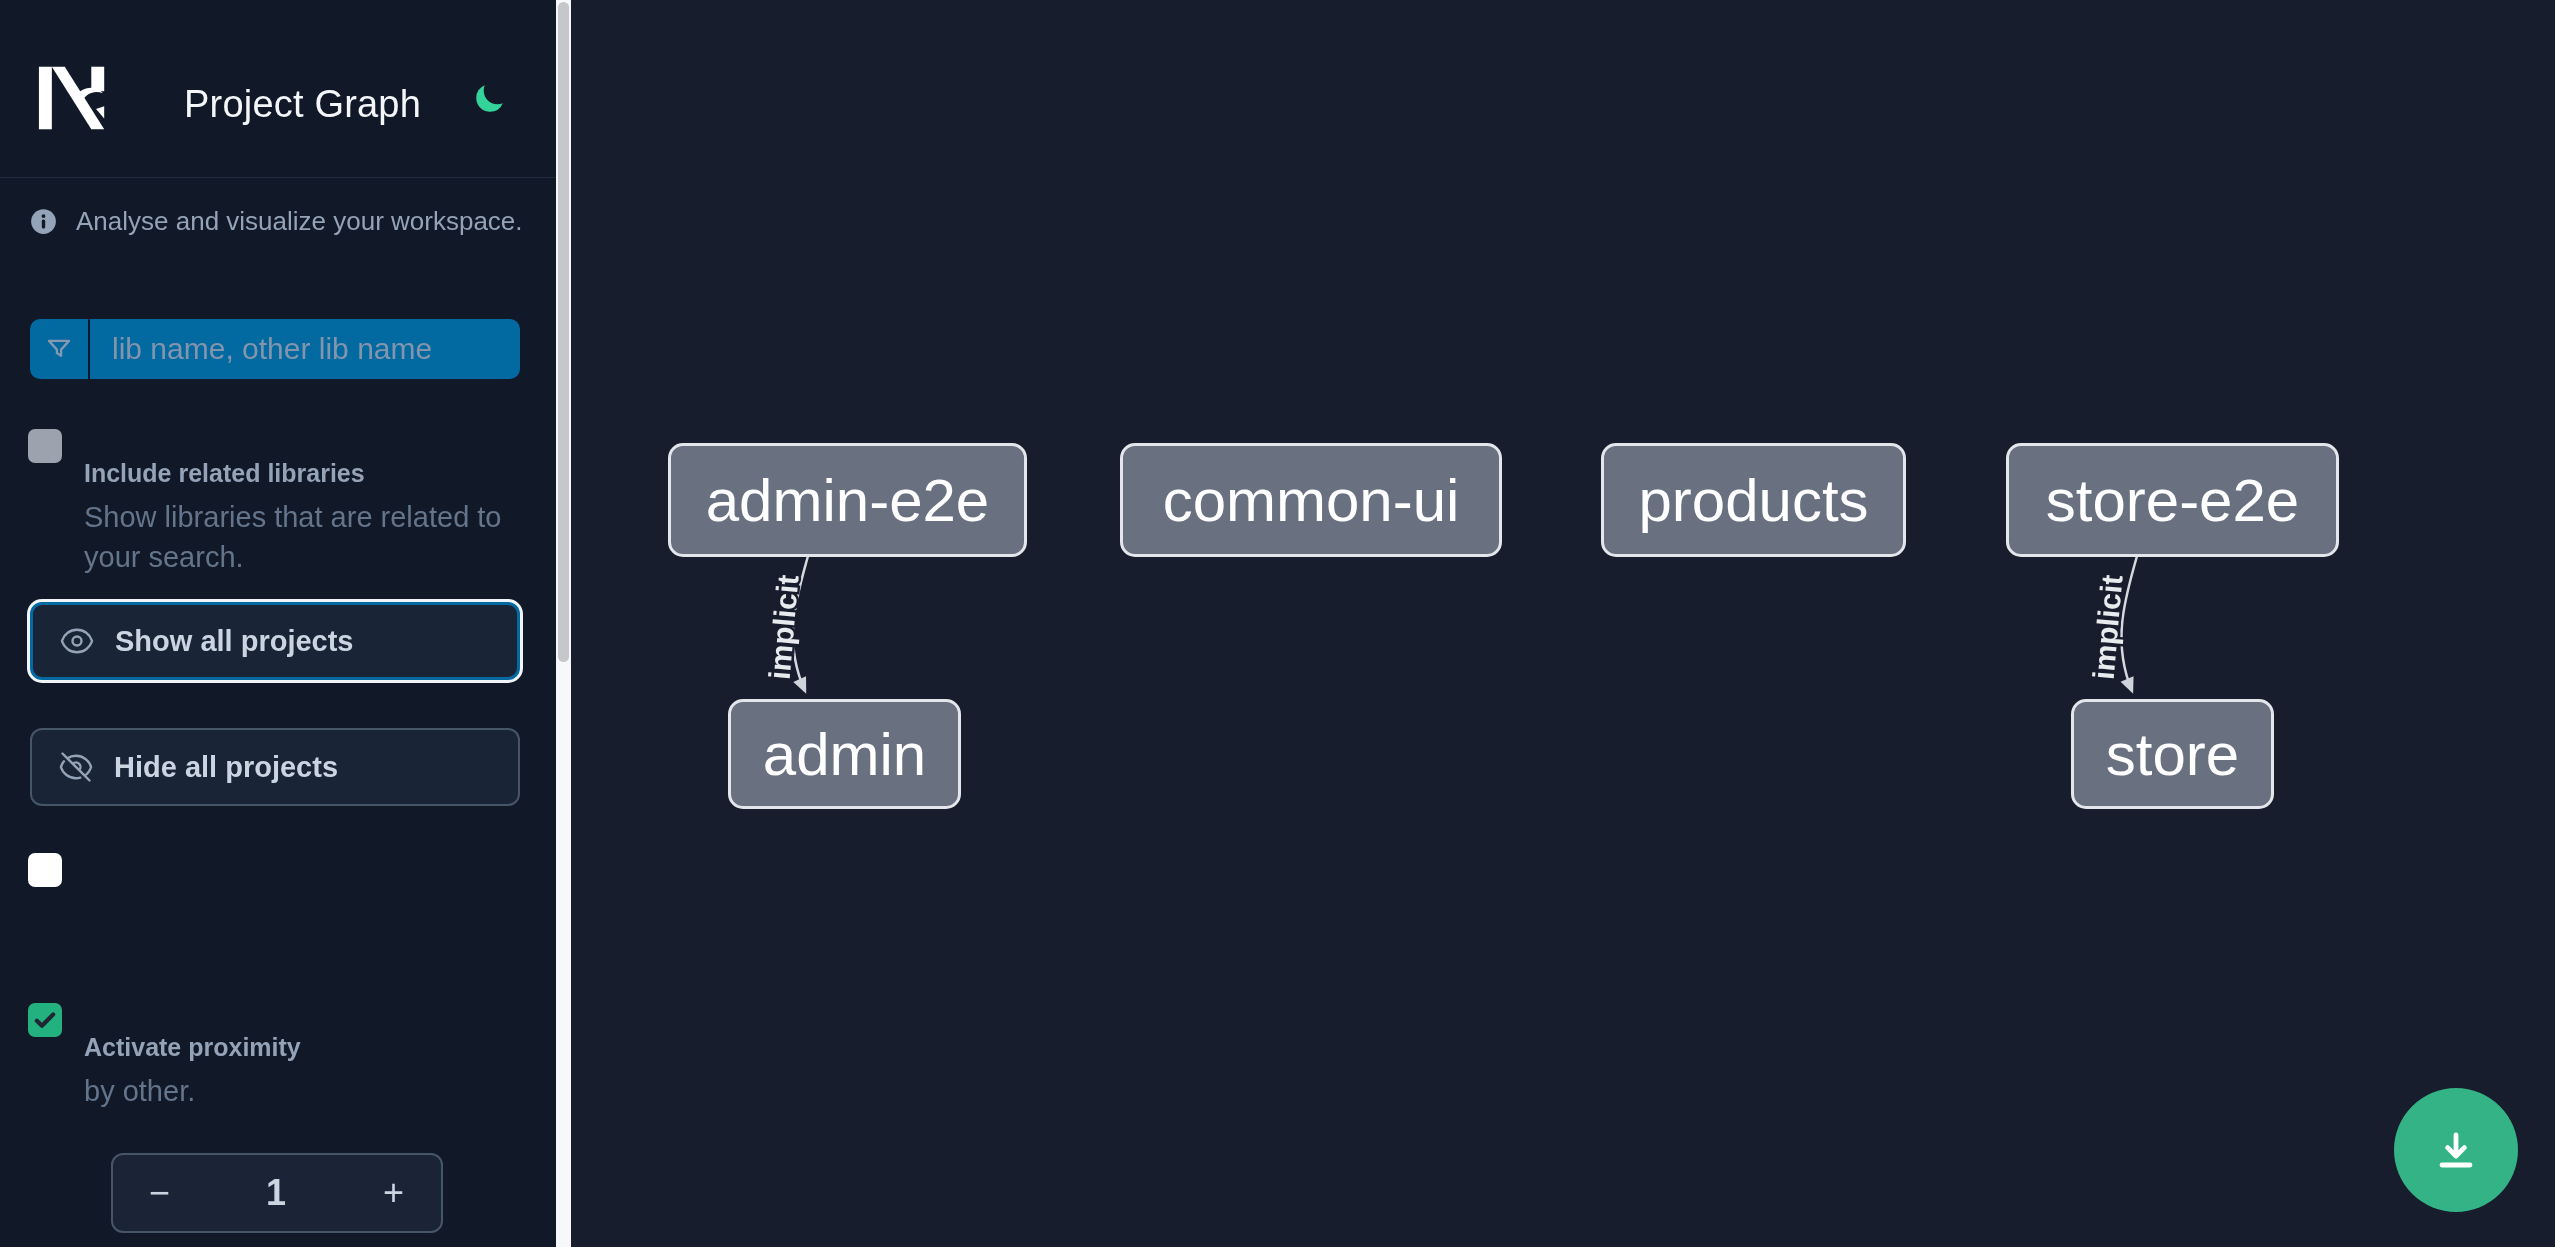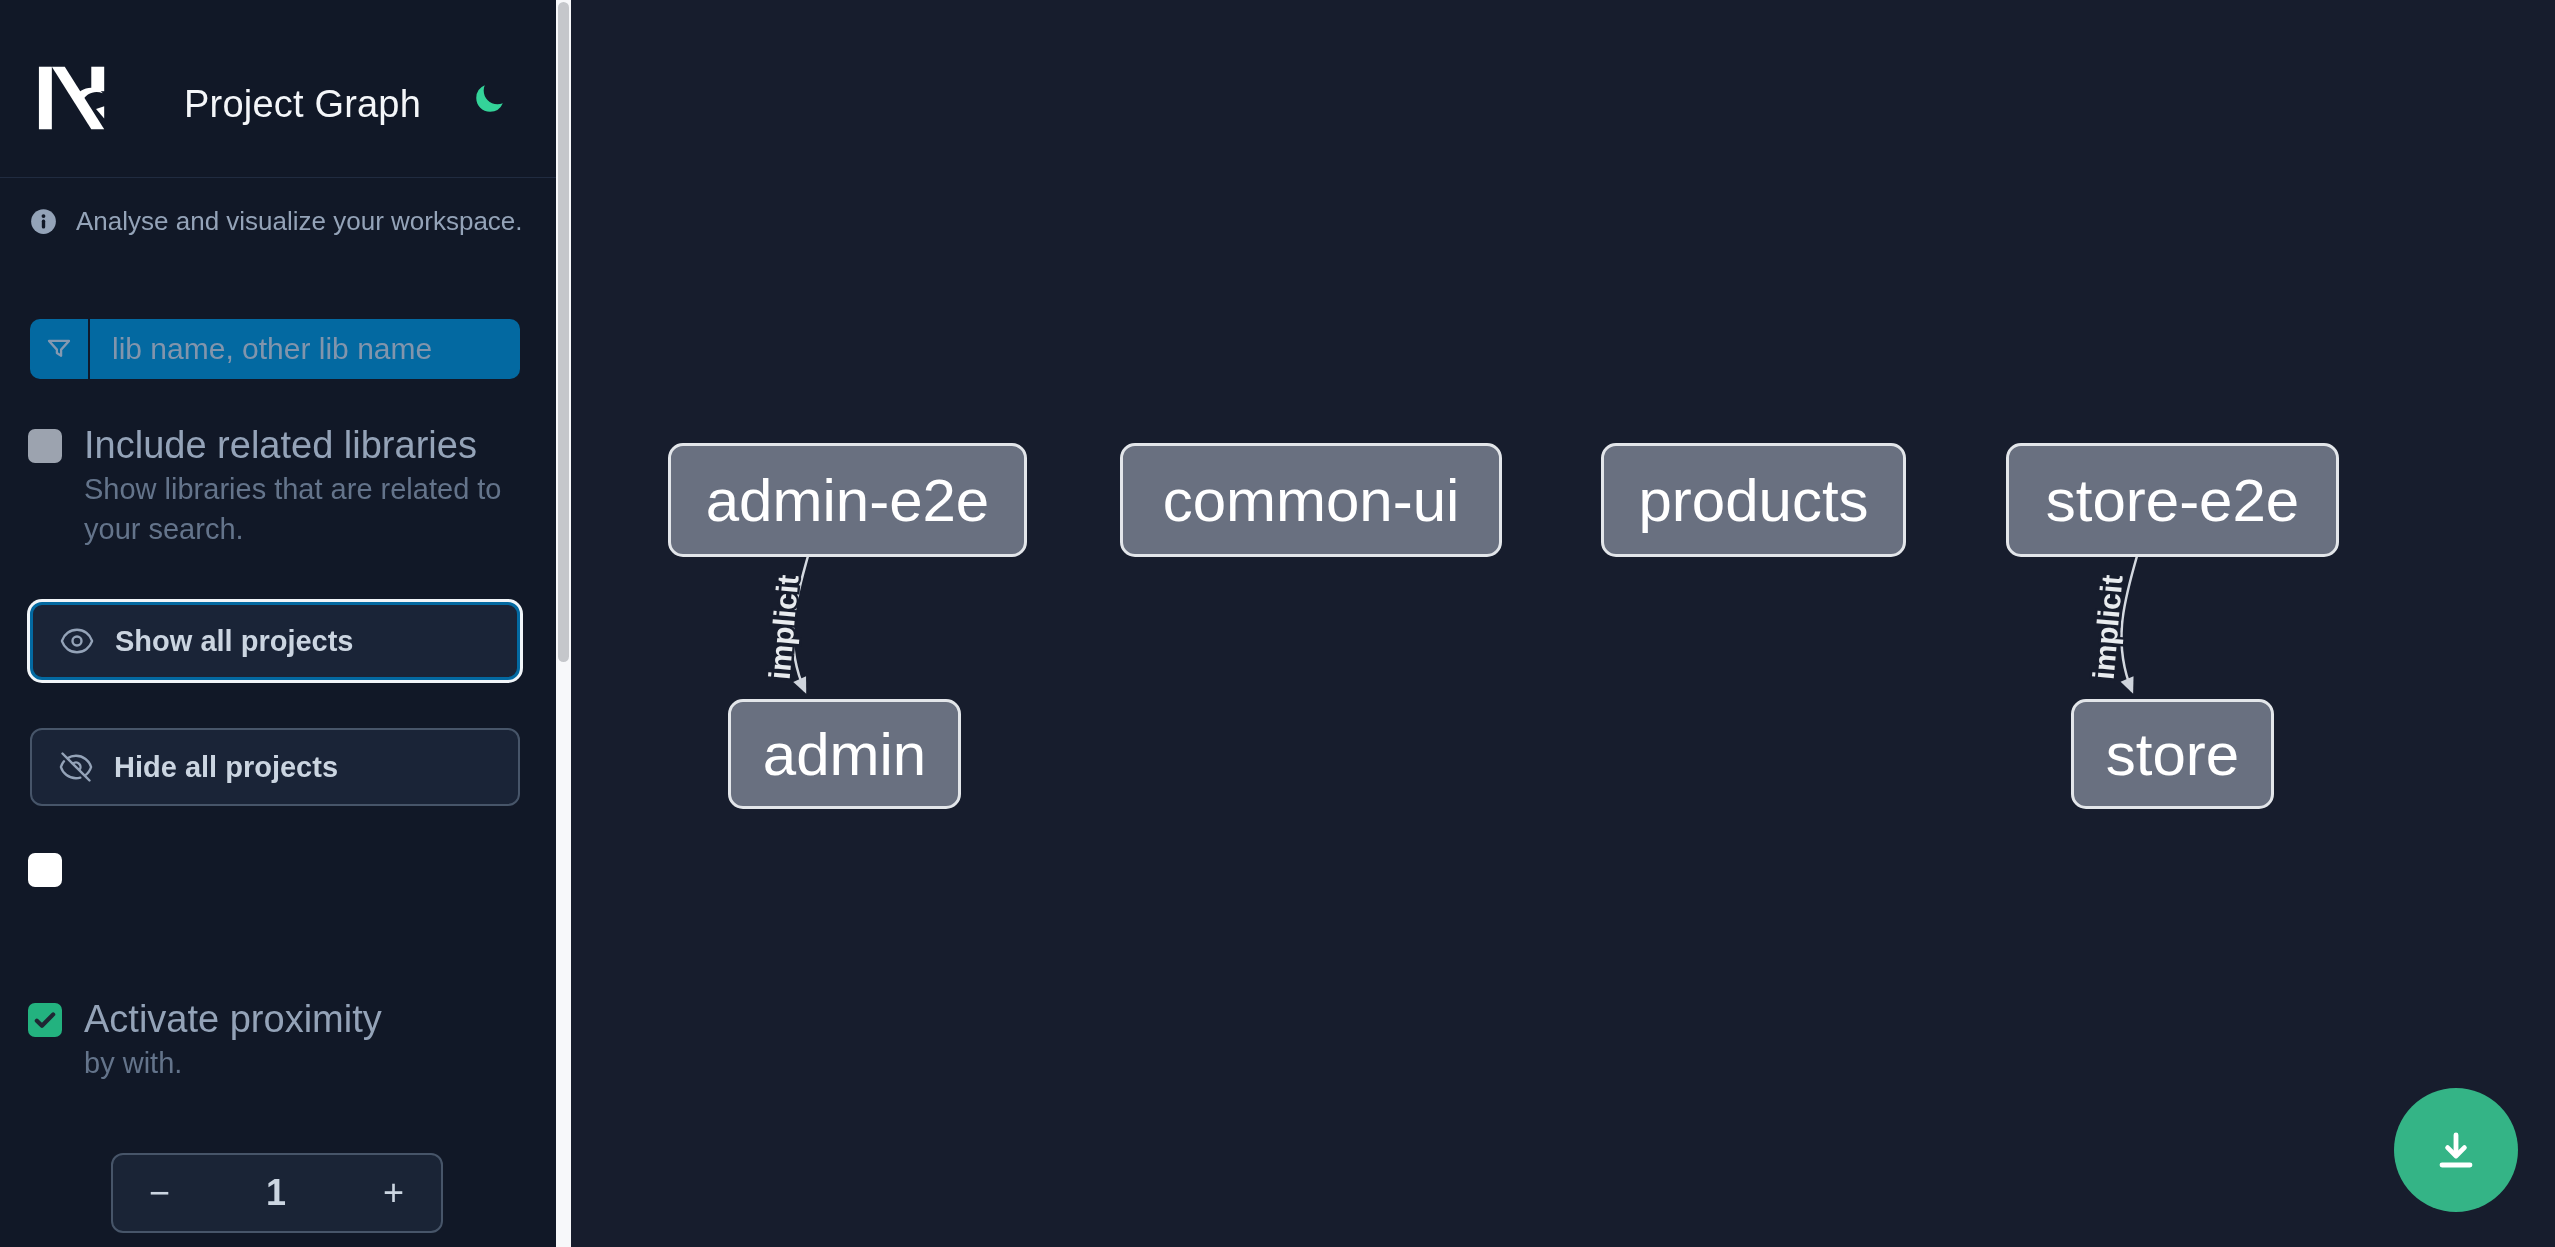--- a/index.html
+++ b/index.html
@@ -25,21 +25,21 @@
   .filter-input { flex:1; background:transparent; border:none; outline:none; color:#cbd5e1; font-size:30px; padding:0 22px; font-family:"Liberation Sans", sans-serif; }
   .filter-input::placeholder { color:#8295ac; opacity:1; }
 
   .check-block { position:absolute; left:28px; display:flex; align-items:flex-start; gap:22px; width:500px; }
   .checkbox { width:34px; height:34px; border-radius:7px; flex:0 0 34px; margin-top:2px; }
   .checkbox.gray { background:#9ca3af; }
   .checkbox.white { background:#ffffff; }
   .checkbox.green { background:#23b27f; display:flex; align-items:center; justify-content:center; }
   .checkbox.green svg { width:28px; height:28px; }
   .check-texts { display:flex; flex-direction:column; }
-  .check-label { font-size:38px; font-weight:400; color:#94a3b8; line-height:36px; margin-bottom:6px; }
+  .check-label { font-size:25px; font-weight:700; color:#94a3b8; line-height:36px; margin-bottom:6px;margin-top:28px; }
   .check-desc { font-size:29px; color:#64748b; line-height:40px; }
 
   .sb-btn { position:absolute; left:30px; width:490px; height:78px; display:flex; align-items:center; gap:20px; padding:0 0 0 26px; background:#1a2437; color:#cbd5e1; font-size:29px; font-weight:600; font-family:"Liberation Sans", sans-serif; border-radius:12px; cursor:pointer; }
   .sb-btn svg { width:36px; height:36px; color:#94a3b8; flex:0 0 36px; }
   .btn-show { top:602px; border:3px solid #0369a1; box-shadow:0 0 0 3px #f1f5f9; }
   .btn-hide { top:728px; border:2px solid #475569; }
 
   .stepper { position:absolute; left:111px; top:1153px; width:332px; height:80px; display:flex; border:2px solid #475569; border-radius:12px; background:#1a2436; overflow:hidden; }
   .stepper .cell { display:flex; align-items:center; justify-content:center; color:#cbd5e1; font-size:36px; }
   .stepper button.cell { background:transparent; border:none; cursor:pointer; font-family:"Liberation Sans", sans-serif; color:#cbd5e1; }
@@ -130,21 +130,21 @@
     </div>
 
     <div class="check-block" style="top:1001px;">
       <div class="checkbox green" role="checkbox" aria-checked="true">
         <svg viewBox="0 0 24 24" fill="none" stroke="#1f2733" stroke-width="3.6" stroke-linecap="round" stroke-linejoin="round">
           <path d="M5 12.6l4.4 4.4L19 7.2"></path>
         </svg>
       </div>
       <div class="check-texts">
         <span class="check-label">Activate proximity</span>
-        <span class="check-desc">by with.</span>
+        <span class="check-desc">by other.</span>
       </div>
     </div>
 
     <div class="stepper">
       <button class="cell step-dec">−</button>
       <div class="cell step-val">1</div>
       <button class="cell step-inc">+</button>
     </div>
 
   </aside>

